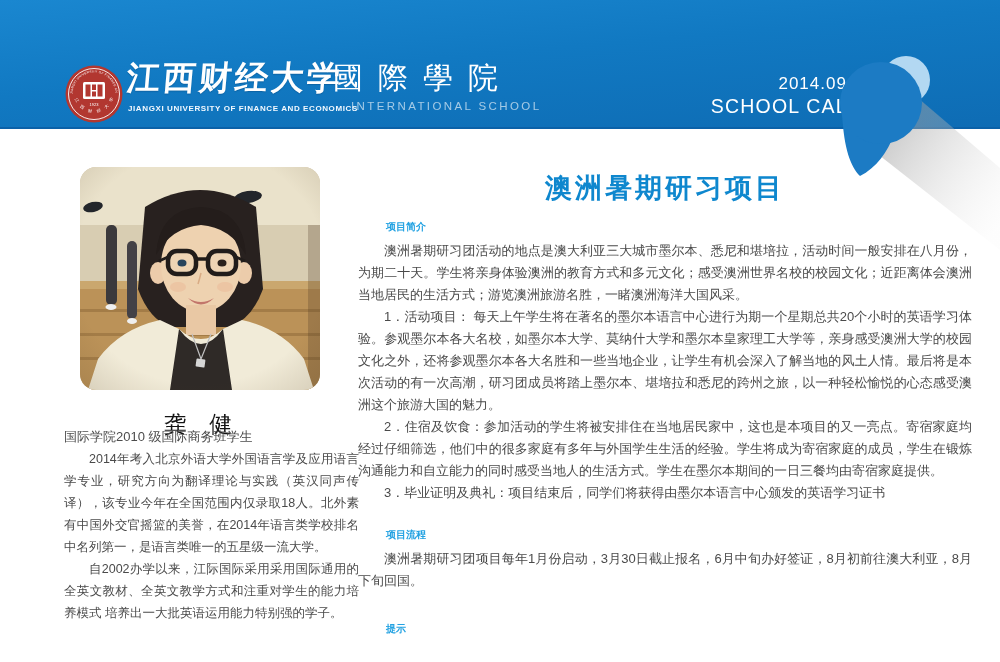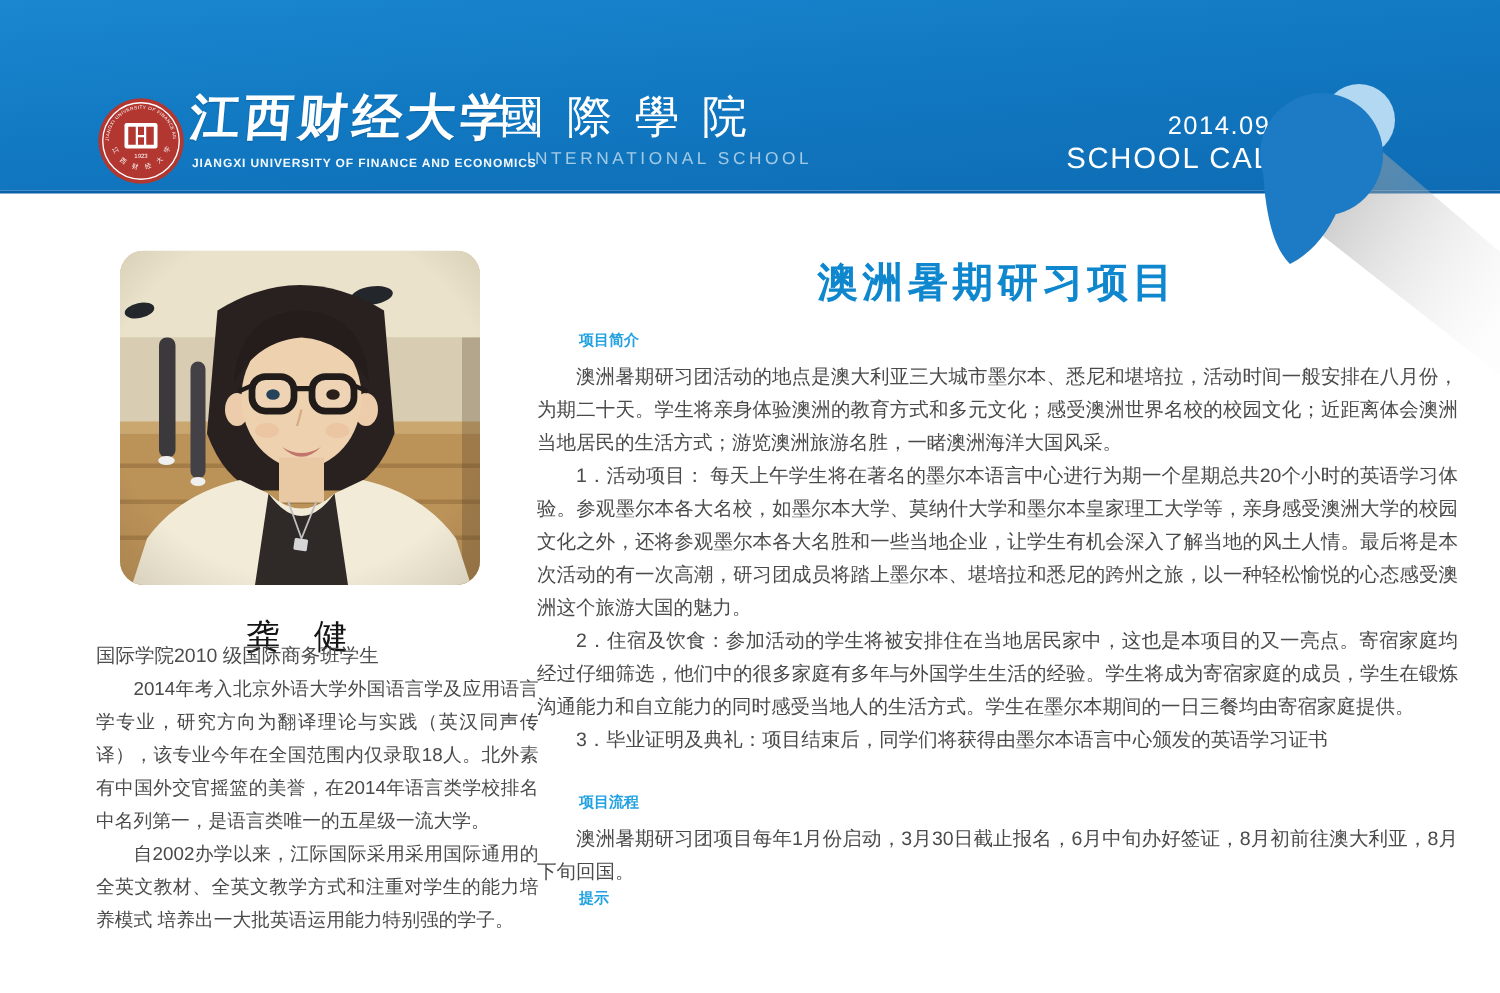--- a/index.html
+++ b/index.html
@@ -39,21 +39,21 @@
             line-height:22px; color:#4a4a4a; text-align:justify; }
   .p-text p { text-indent:2em; }
 
   
   .article { position:absolute; left:358px; top:170px; width:614px; }
   .a-title { text-align:center; font-size:27px; font-weight:bold; color:#0e87ce;
              letter-spacing:3px; }
   .a-head  { font-size:10px; font-weight:bold; color:#23a2e2; margin-left:28px; }
   .h-intro { margin-top:14px; }
   .h-flow  { margin-top:24px; }
-  .h-tip   { }
+  .h-tip   { margin-top:30px; }
   .article p { font-size:13px; line-height:22px; color:#4a4a4a; text-align:justify;
                text-indent:2em; }
   .article .first { margin-top:6px; }
   .article .after-head { margin-top:6px; }
 </style>
 </head>
 <body>
 
 <div class="page">
 

